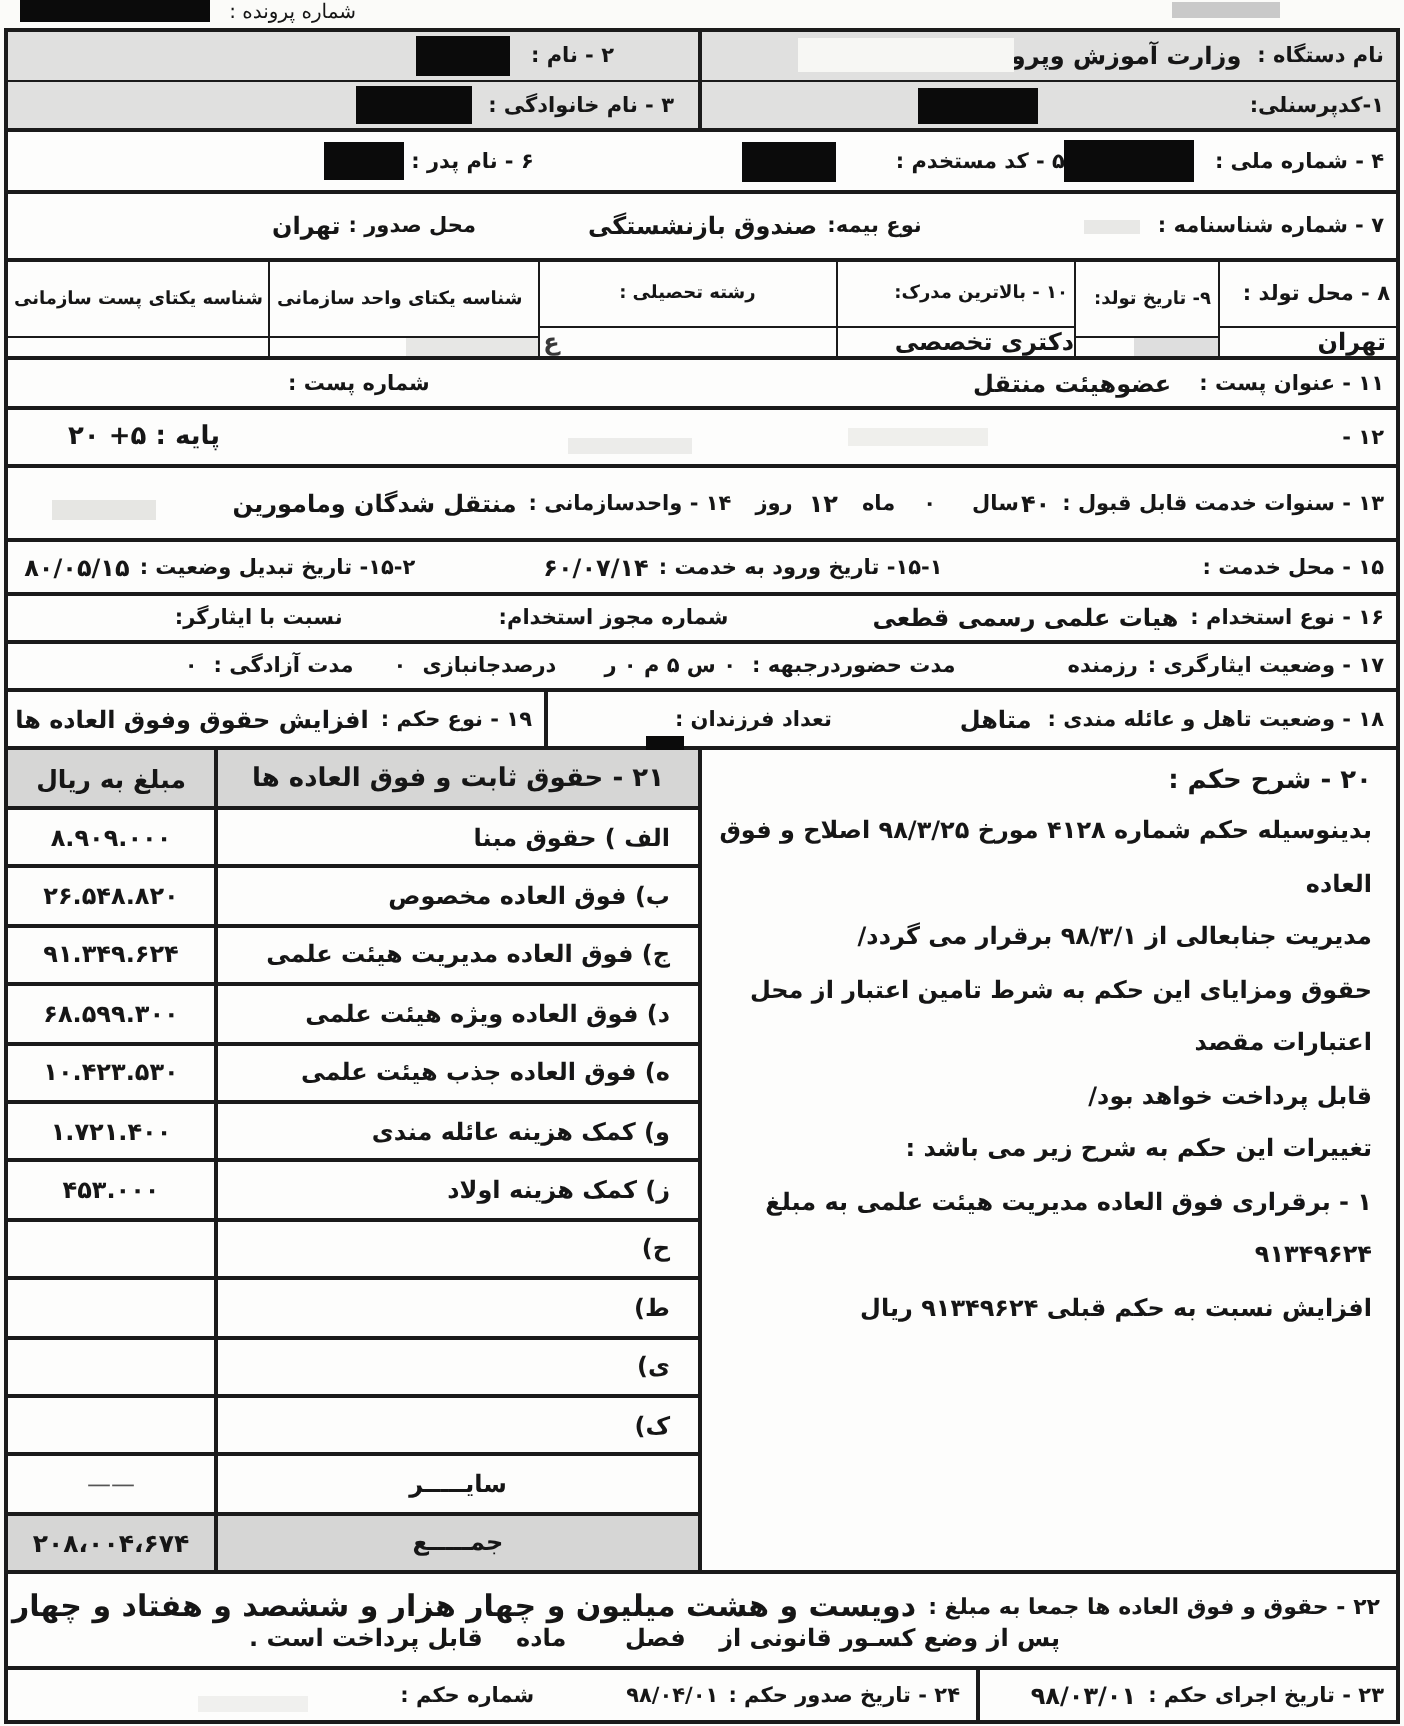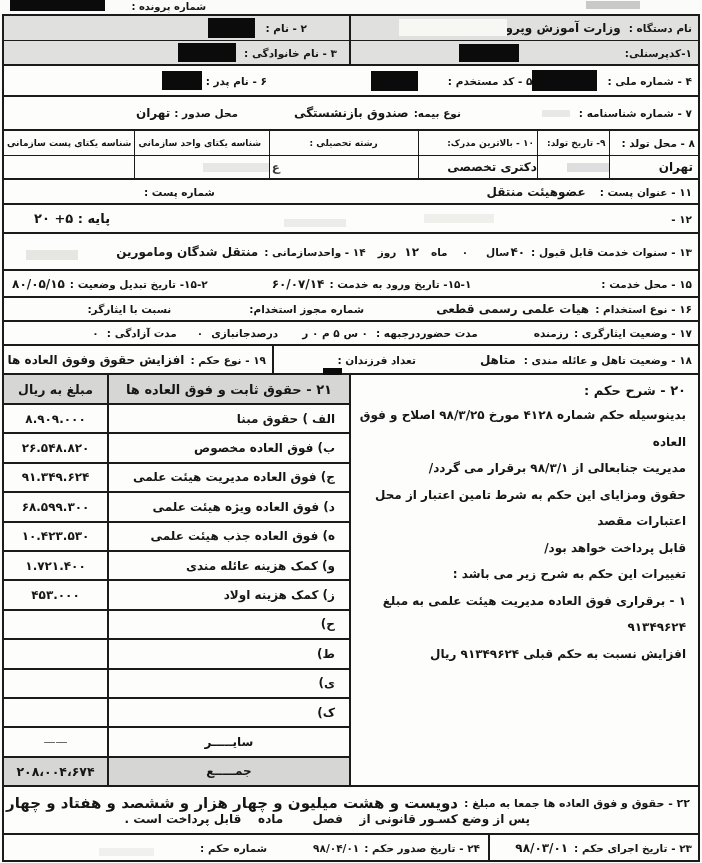--- a/index.html
+++ b/index.html
@@ -25,27 +25,27 @@
   .redact{ position:absolute; }
   .black{ background:#0b0b0b; }
   .graybg{ background:#e0e0df; }
   .tgray{ background:#d6d6d5; }
   .pr6{ padding-right:6px; } .pr8{ padding-right:8px; }
   .flex1{ flex:1; }
   .divl{ border-left:2px solid #1b1b1b; }
   .spacer{ flex:1; }
 
   
-  .file-label{ position:absolute; top:1px; right:496px; font-size:10px; font-weight:700; }
+  .file-label{ position:absolute; top:1px; right:524px; font-size:10px; font-weight:400; }
 
   
   .bgrid{ height:49px; padding:0; align-items:stretch; }
   .bcol{ display:flex; flex-direction:column; border-left:1px solid #1b1b1b; }
   .bcol:last-child{ border-left:none; }
-  .bhead{ height:25px; display:flex; align-items:center; padding:0 3px; border-bottom:1px solid #1b1b1b; }
+  .bhead{ height:38px; display:flex; align-items:center; padding:0 3px; border-bottom:1px solid #1b1b1b; }
   .bval{ flex:1; display:flex; align-items:center; justify-content:flex-start; }
 
   
   .mainrow{ flex:1; align-items:stretch; }
   .decree-cell{ flex:1; border-left:2px solid #1b1b1b; padding:8px 12px 0 8px; }
   .decree-title{ font-size:13px; font-weight:800; margin-bottom:4px; }
   .decree-line{ font-size:12px; font-weight:700; line-height:26.5px; text-align:right; }
   .salary-cell{ width:345px; display:flex; flex-direction:column; }
   .shead{ height:30px; display:flex; align-items:stretch; border-bottom:2px solid #1b1b1b; }
   .srow{ flex:1; display:flex; align-items:stretch; border-bottom:2px solid #1b1b1b; }

